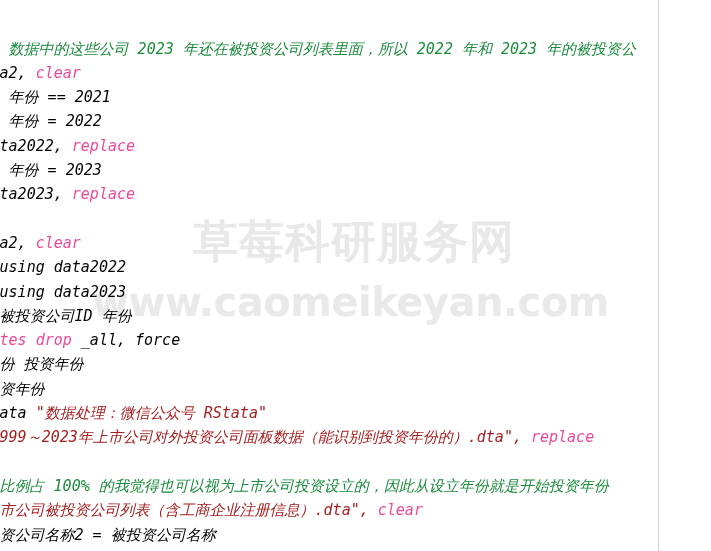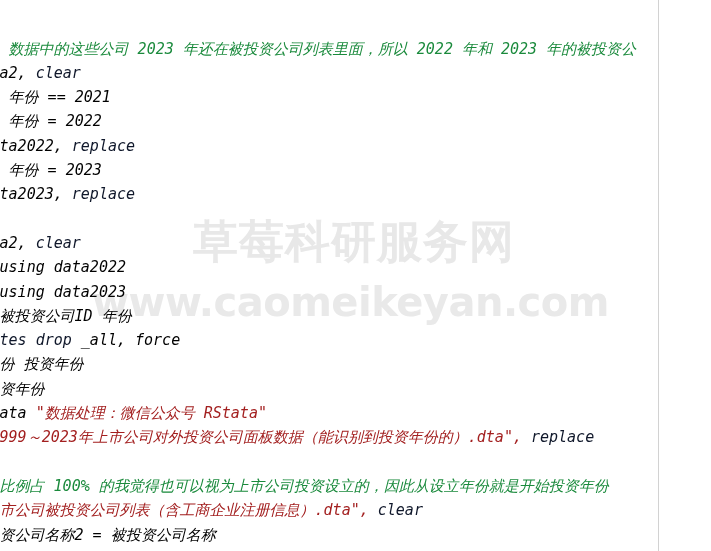--- a/index.html
+++ b/index.html
@@ -88,21 +88,21 @@
     font-style: italic;
   }
   
   #code .line > .inner {
     display: block;
     margin-left: -452px;
     white-space: pre;
   }
 
   .tok-plain   { color: #000000; }
-  .tok-kw      { color: #0f172a; }
+  .tok-kw      { color: #ec4899; }
   .tok-fn      { color: #1616f0; }
   .tok-cmt     { color: #1a8a3c; }
   .tok-str     { color: #a32020; }
 </style>
 </head>
 <body>
 
 <div id="editor">
 
   <div id="watermark">

